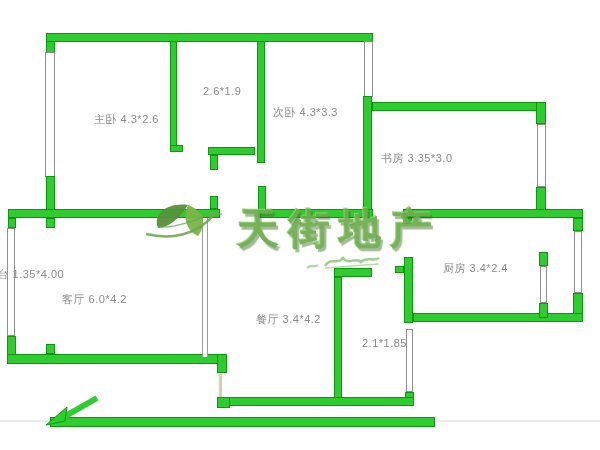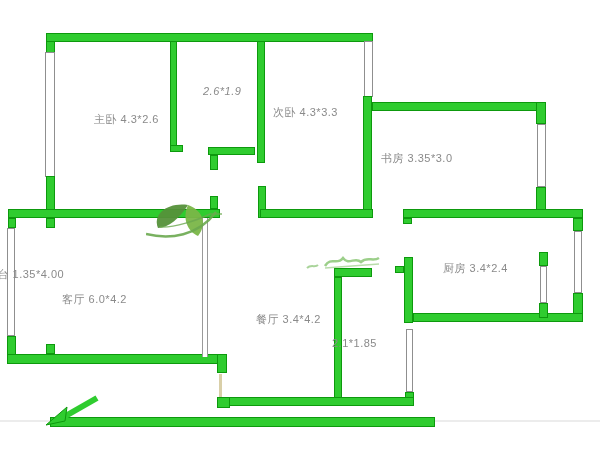--- a/index.html
+++ b/index.html
@@ -88,35 +88,36 @@
   <div class="divider" style="left:202px;top:218px;width:6px;height:139px;"></div>
 
   <div class="doorline" style="left:219px;top:374px;width:3px;height:23px;"></div>
 
   <svg class="svgabs" style="left:40px;top:390px;" width="70" height="45" viewBox="0 0 70 45">
     <line x1="22" y1="28" x2="57" y2="8" stroke="#2fcc2f" stroke-width="6"></line>
     <polygon points="6,35 27,17 25,31" fill="#2fcc2f" stroke="#0d990d" stroke-width="1"></polygon>
   </svg>
 
   <div class="lbl" style="left:94px;top:112px;">主卧 4.3*2.6</div>
-  <div class="lbl" style="left:203px;top:85px;font-style:italic;">2.6*1.9</div>
+  <div class="lbl" style="left:203px;top:85px;">2.6*1.9</div>
   <div class="lbl" style="left:273px;top:105px;">次卧 4.3*3.3</div>
   <div class="lbl" style="left:381px;top:151px;">书房 3.35*3.0</div>
   <div class="lbl" style="left:-14px;top:267px;">阳台 1.35*4.00</div>
   <div class="lbl" style="left:62px;top:292px;text-align:center;">客厅 6.0*4.2</div>
   <div class="lbl" style="left:256px;top:312px;">餐厅 3.4*4.2</div>
-  <div class="lbl" style="left:332px;top:337px;">2.1*1.85</div>
+  <div class="lbl" style="left:362px;top:337px;">2.1*1.85</div>
   <div class="lbl" style="left:443px;top:261px;">厨房 3.4*2.4</div>
 
 
   <svg class="svgabs" style="left:146px;top:198px;" width="76" height="56" viewBox="0 0 76 56">
     <path d="M 12,30 C 6,16 22,4 42,7 C 34,20 22,30 12,30 Z" fill="#55913a" opacity="0.95"></path>
     <path d="M 42,7 C 56,12 62,25 52,38 C 41,33 36,20 42,7 Z" fill="#7ab648" opacity="0.95"></path>
     <path d="M 0,36 C 24,42 52,38 70,14" stroke="#6aa84f" stroke-width="2.5" fill="none" opacity="0.9"></path>
     <path d="M 14,29 C 28,30 52,22 64,16 L 76,16" stroke="#6aa84f" stroke-width="1.5" fill="none" opacity="0.8"></path>
   </svg>
+  <div class="wm-text">天街地产</div>
   <svg class="svgabs" style="left:305px;top:252px;" width="80" height="24" viewBox="0 0 80 24">
     <path d="M 2,16 C 6,12 10,16 13,13" stroke="#a9d49a" stroke-width="2" fill="none"></path>
     <path d="M 20,14 C 26,4 32,14 38,6 C 44,14 50,4 56,10 C 62,4 68,10 74,6" stroke="#9ccf8a" stroke-width="2.5" fill="none"></path>
     <path d="M 20,16 L 74,12" stroke="#b8dcaa" stroke-width="1.5" fill="none"></path>
   </svg>
 
 </div>
 
 </body></html>

